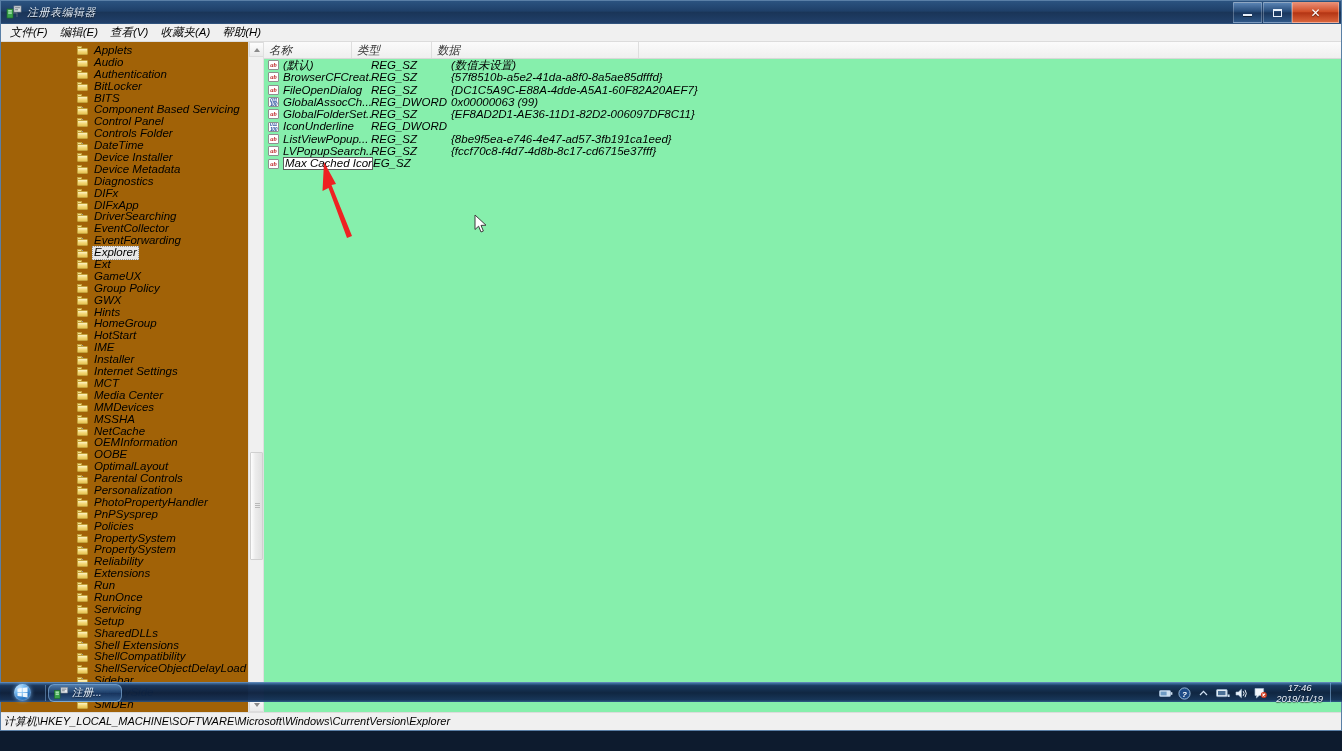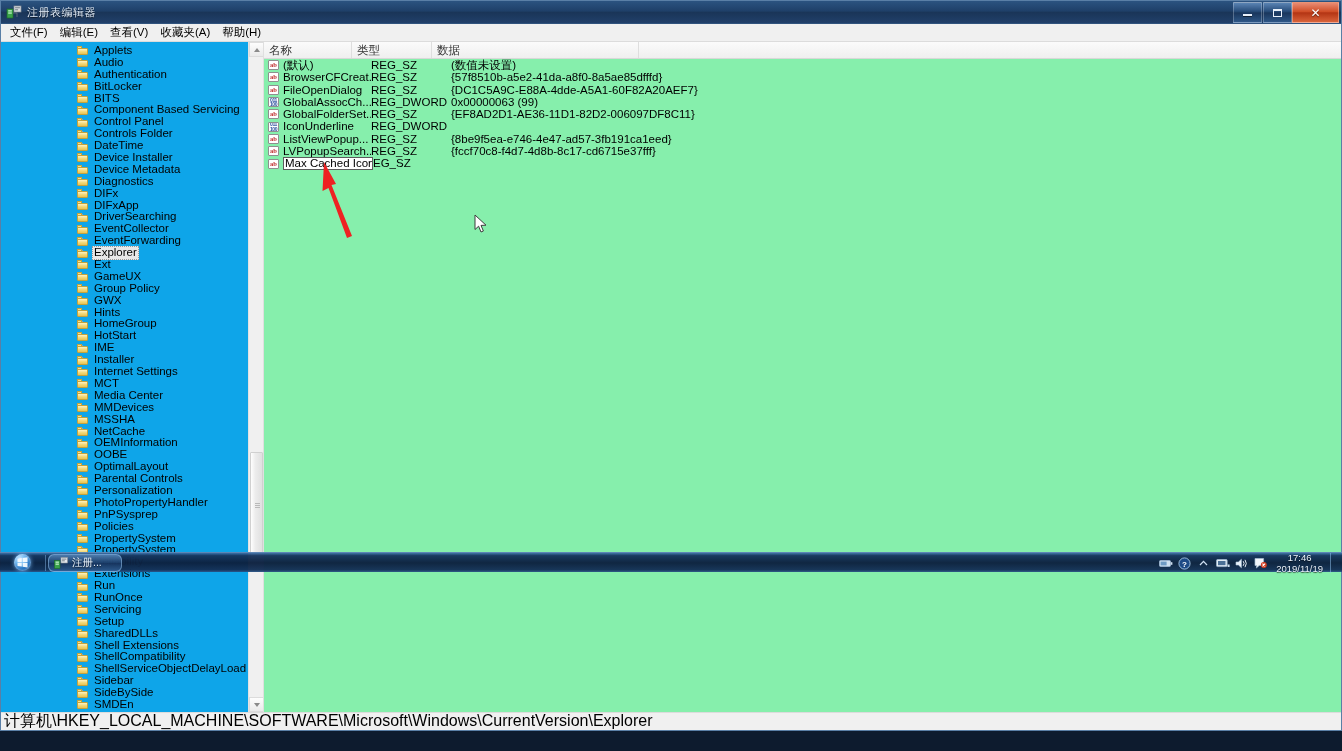--- a/index.html
+++ b/index.html
@@ -2,21 +2,21 @@
 <html><head>
 <meta charset="utf-8">
 <style>
   * { box-sizing: border-box; margin: 0; padding: 0; }
   html, body {
     width: 1342px; height: 751px;
     overflow: hidden;
     font-family: "Liberation Sans", "DejaVu Sans", sans-serif;
     background: #0d1b2e;
   }
-  #screen { position: relative; width: 1342px; height: 572px; }
+  #screen { position: relative; width: 1342px; height: 702px; font-style: italic; }
 
   
   #desktop {
     position: absolute; inset: 0;
     background: linear-gradient(160deg, #0b1628 0%, #10243d 40%, #0a1526 100%);
   }
   #desktop::after {
     content: ""; position: absolute; left: 0; top: 0; right: 0; bottom: 0;
     background: radial-gradient(ellipse 700px 400px at 30% 75%, rgba(40,90,140,.28), transparent 70%);
   }
@@ -74,21 +74,21 @@
     font-size: 11.5px; color: #000; padding: 13px 6px; white-space: nowrap;
     line-height: 15px;
   }
 
   
   #winbody { flex: 1 1 auto; display: flex; background: #fff; overflow: hidden; position: relative; }
 
   
   #treepane {
     width: 263px; flex: 0 0 263px; position: relative;
-    background: #0ea5e9; overflow: hidden;
+    background: #a16207; overflow: hidden;
     border-right: 1px solid #dfdfdf;
   }
   #treelist { position: absolute; left: 0; top: 3px; right: 0; }
   .tree-row {
     height: 11.9px; display: flex; align-items: center;
     padding-left: 76px; position: relative; white-space: nowrap;
   }
   .tree-row .expander {
     position: absolute; left: 78px; width: 9px; height: 9px;
     display: flex; align-items: center; justify-content: center;
@@ -189,21 +189,21 @@
     font-size: 11.5px; line-height: 11px; color: #000;
     padding: 0 1px; overflow: hidden;
   }
 
   
   #statusbar {
     height: 18px; flex: 0 0 18px; background: #f0f0f0;
     border-top: 1px solid #dcdcdc;
     display: flex; align-items: center; padding-left: 3px;
   }
-  #statustext { font-size: 16px; color: #000; white-space: nowrap; }
+  #statustext { font-size: 11px; color: #000; white-space: nowrap; }
 
   
   #annot-arrow { position: absolute; left: 316px; top: 158px; width: 56px; height: 84px; pointer-events: none; }
 
   
   #cursor { position: absolute; left: 474px; top: 214px; width: 14px; height: 20px; pointer-events: none; }
 
   
   #taskbar {
     position: absolute; left: 0; bottom: 0; width: 1342px; height: 20px;

